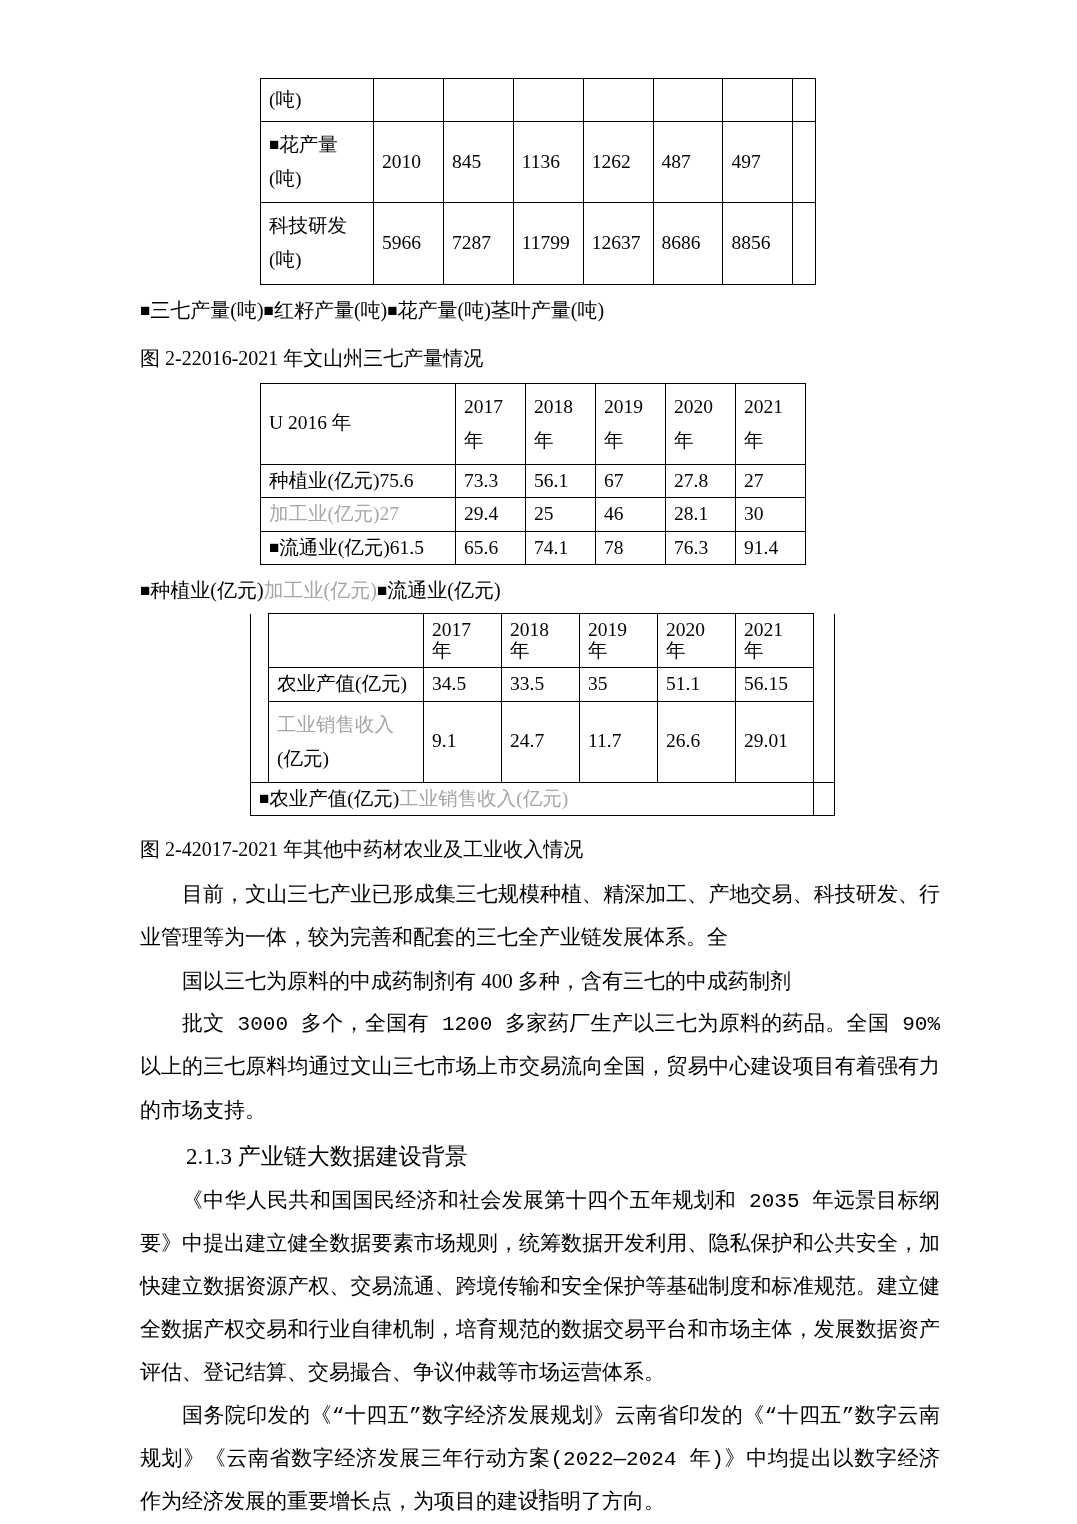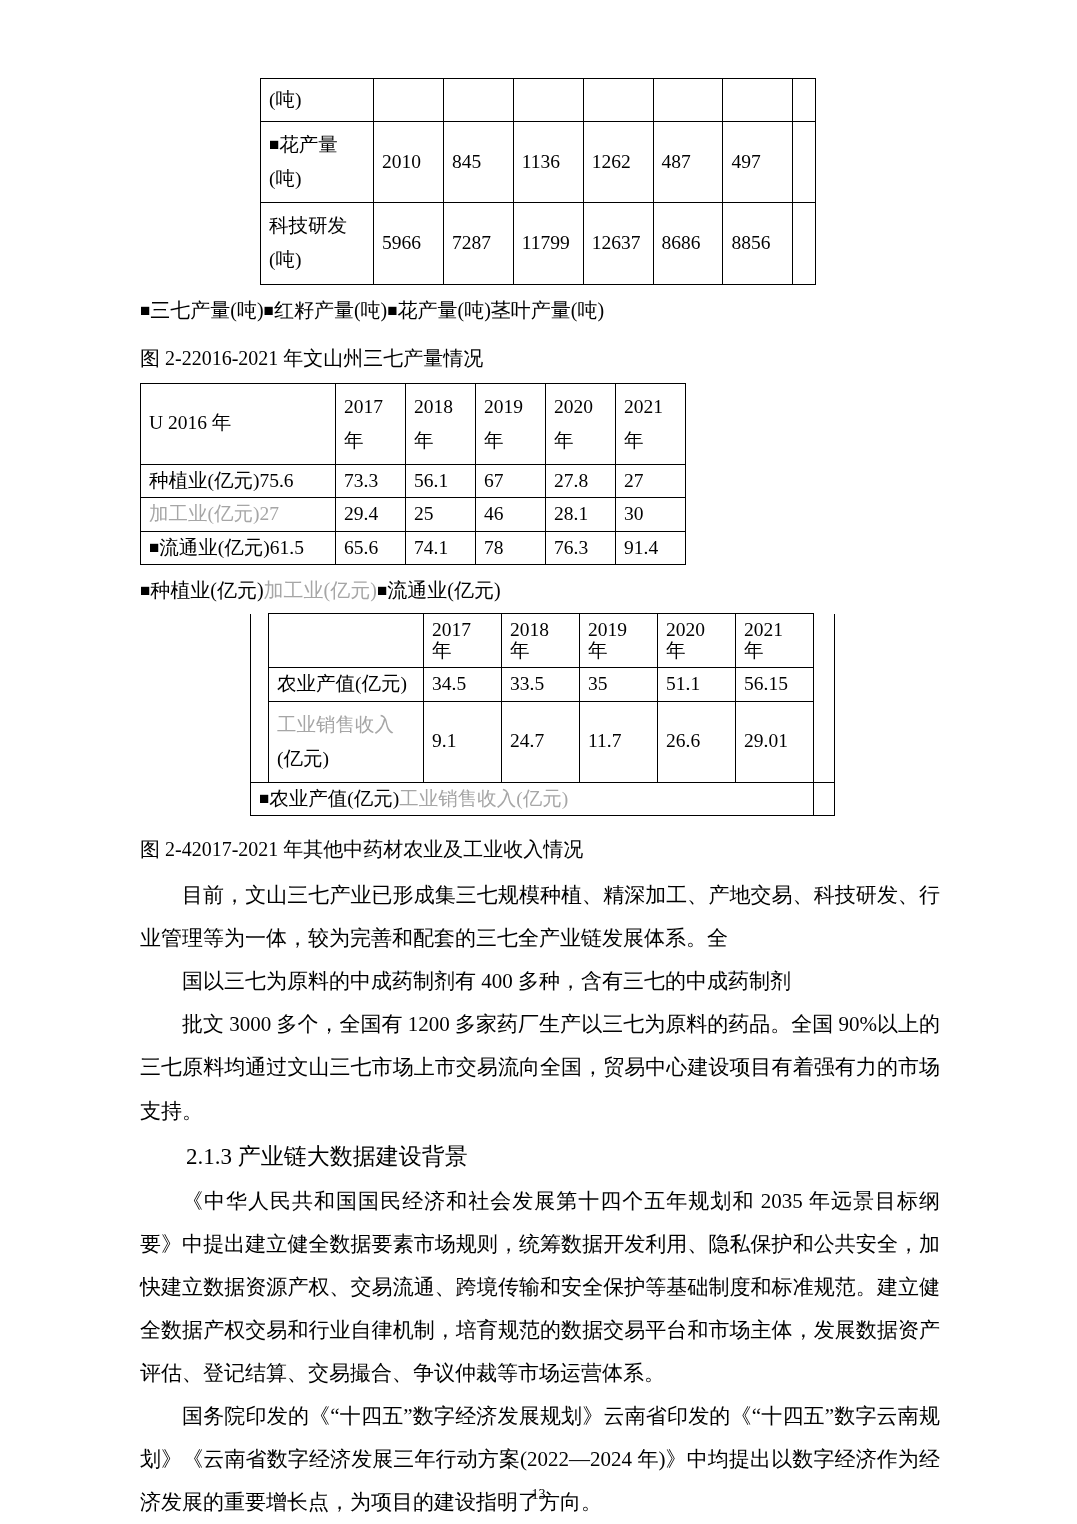--- a/index.html
+++ b/index.html
@@ -46,21 +46,21 @@
   
   .tbl1-wrap { margin-left: 120px; }
   .tbl1 { width: 556px; }
   .tbl1 .c0 { width: 110px; }
   .tbl1 .cN { width: 68px; }
   .tbl1 .cR { width: 22px; }
   .tbl1 .two-line { line-height: 1.75; }
   .tbl1 td { height: 30px; }
 
   
-  .tbl2-wrap { }
+  .tbl2-wrap { margin-left: 120px; }
   .tbl2 { width: 545px; }
   .tbl2 .c0 { width: 195px; }
   .tbl2 .cY { width: 70px; }
   .tbl2 .hdr-year { line-height: 1.75; }
 
   
   .tbl3-wrap { margin-left: 110px; }
   .tbl3 { width: 570px; }
   .tbl3 .cL { width: 18px; }
   .tbl3 .c0 { width: 155px; }
@@ -80,21 +80,21 @@
     margin: 18px 0 10px 0;
     line-height: 1.5;
   }
   .para {
     font-size: 21px;
     line-height: 2.05;
     margin: 0;
     text-align: justify;
     text-justify: inter-character;
   }
-  .para.indent { text-indent: 2em; }
+  .para.indent { text-indent: 2em; font-family: Liberation Mono, monospace; }
   .para.noindent-block { text-indent: 0; }
   .para-short { text-align: left; }
   .heading-sub {
     font-size: 23px;
     line-height: 2.05;
     margin: 0;
     text-indent: 2em;
   }
   .gray { color: #a6a6a6; font-family: Liberation Serif, serif; }
   .bullet { font-size: 17px; vertical-align: 1px; }

